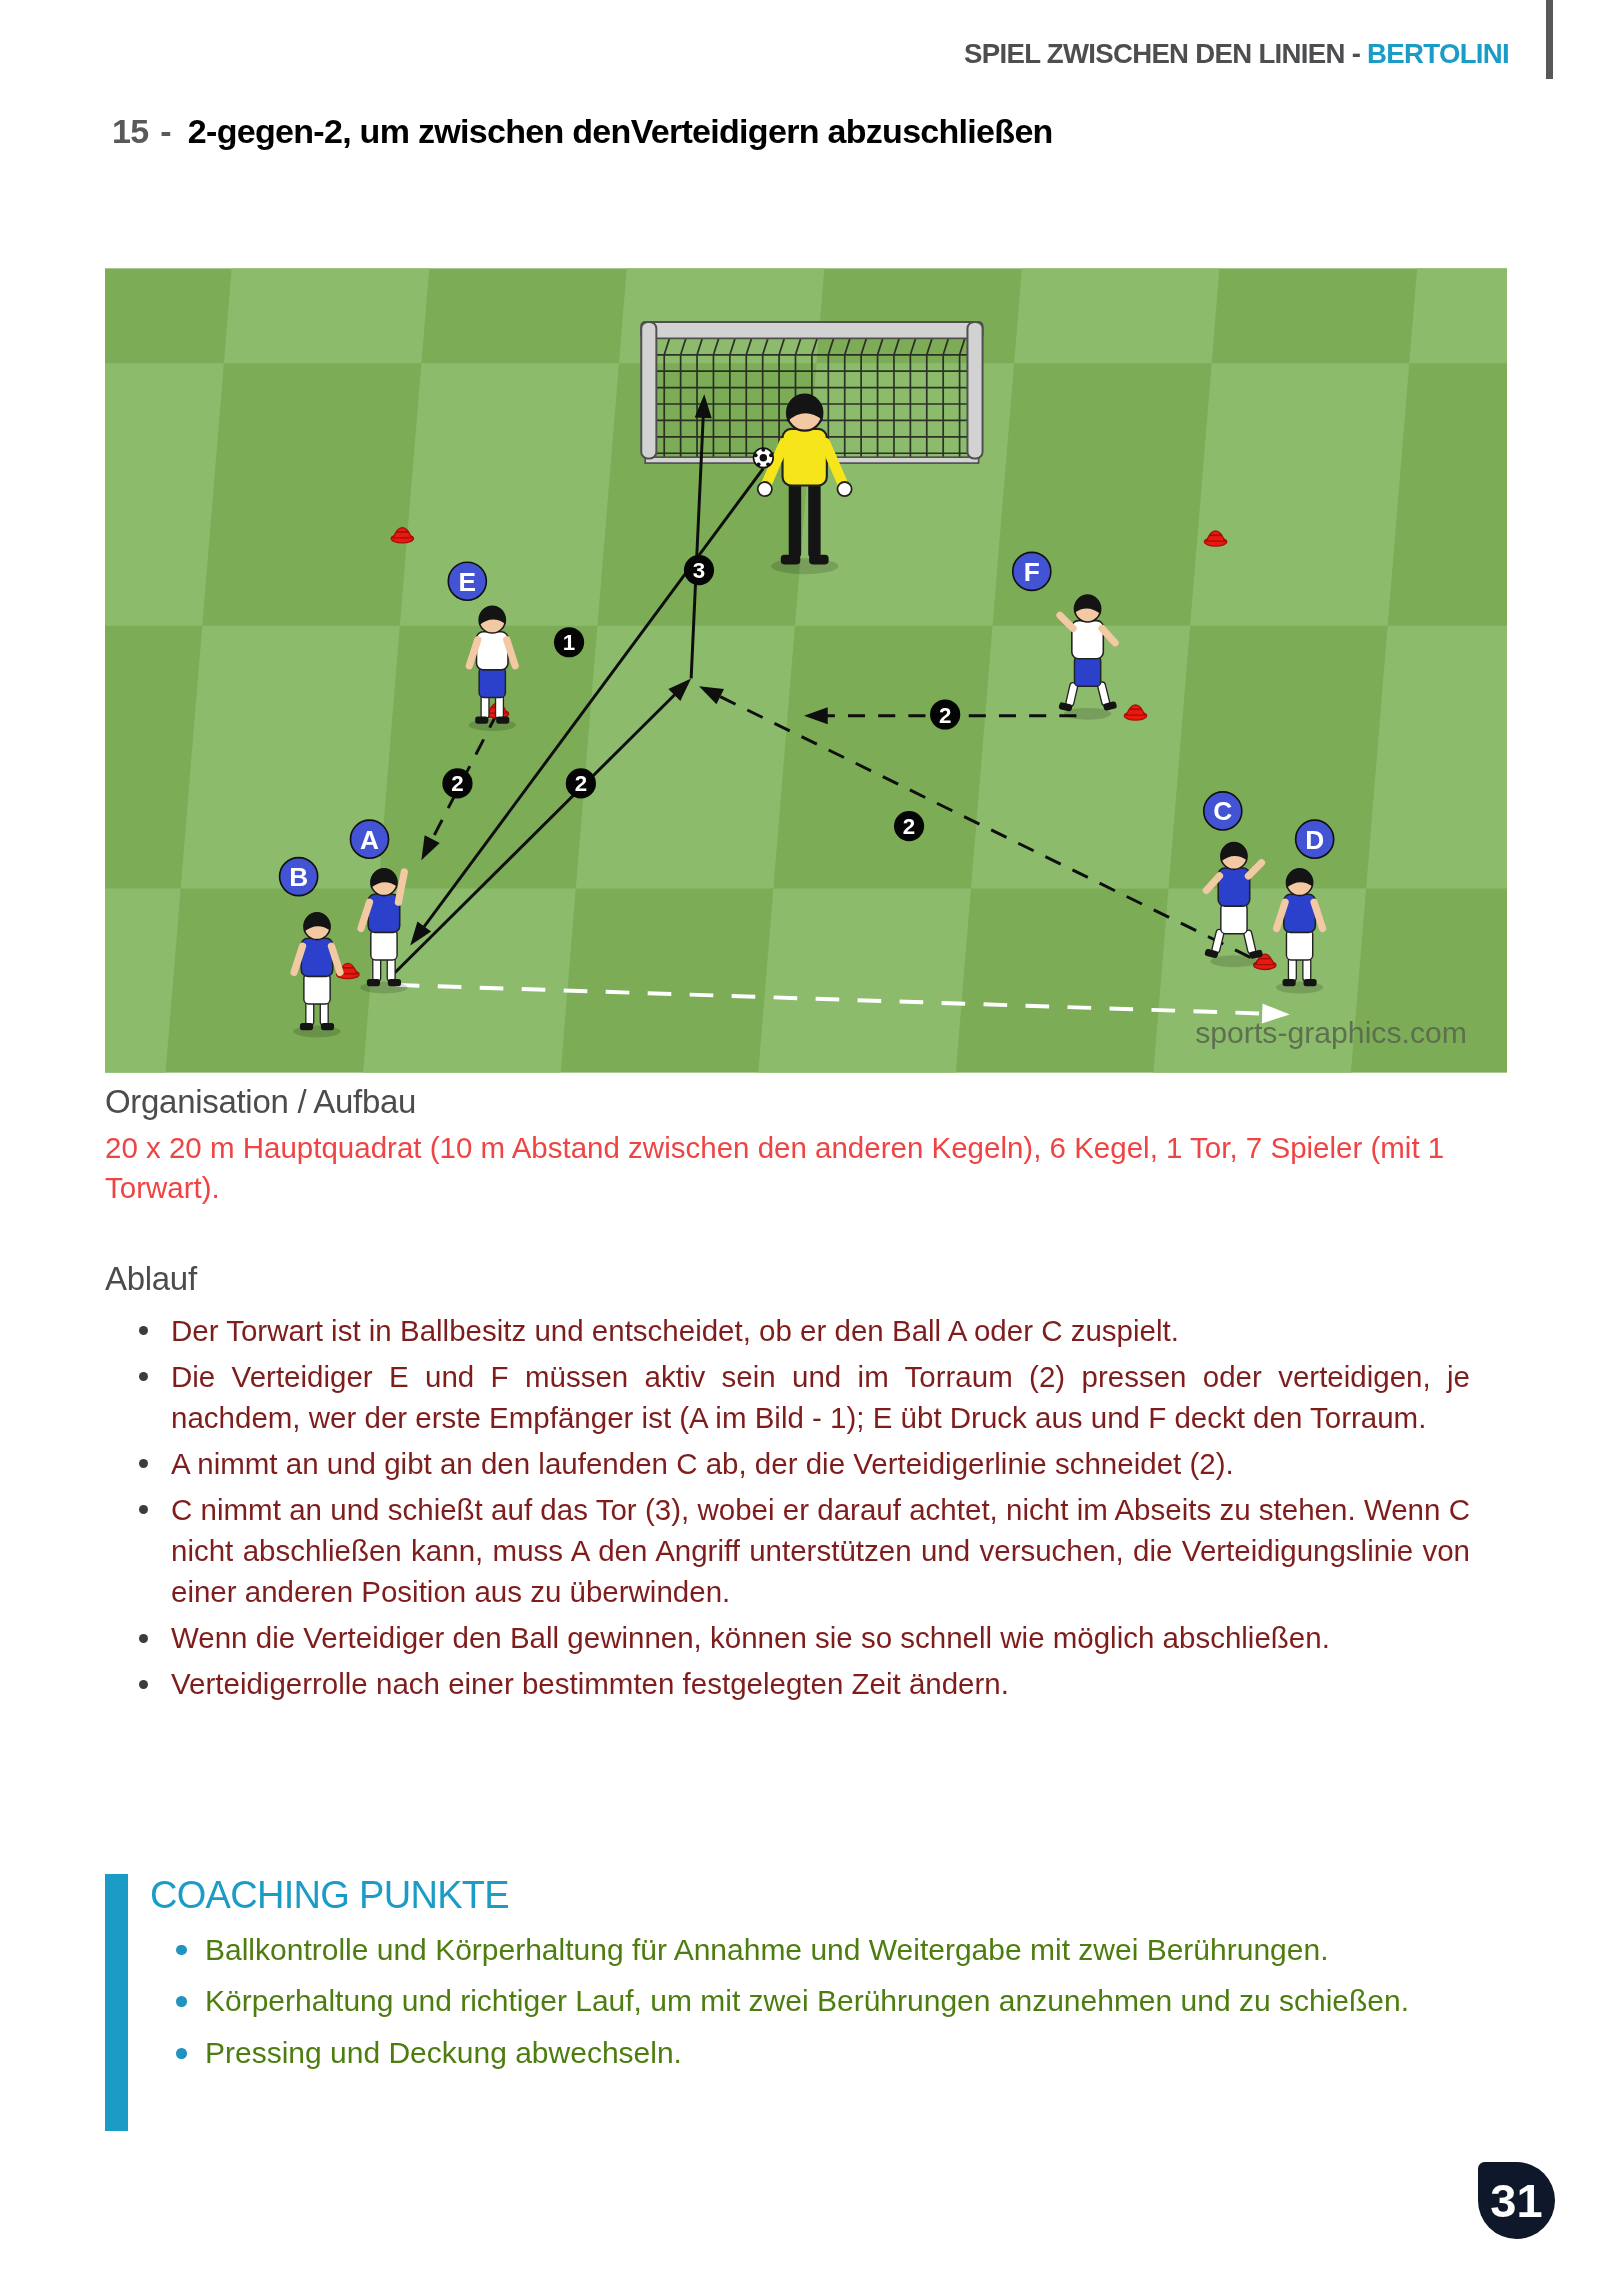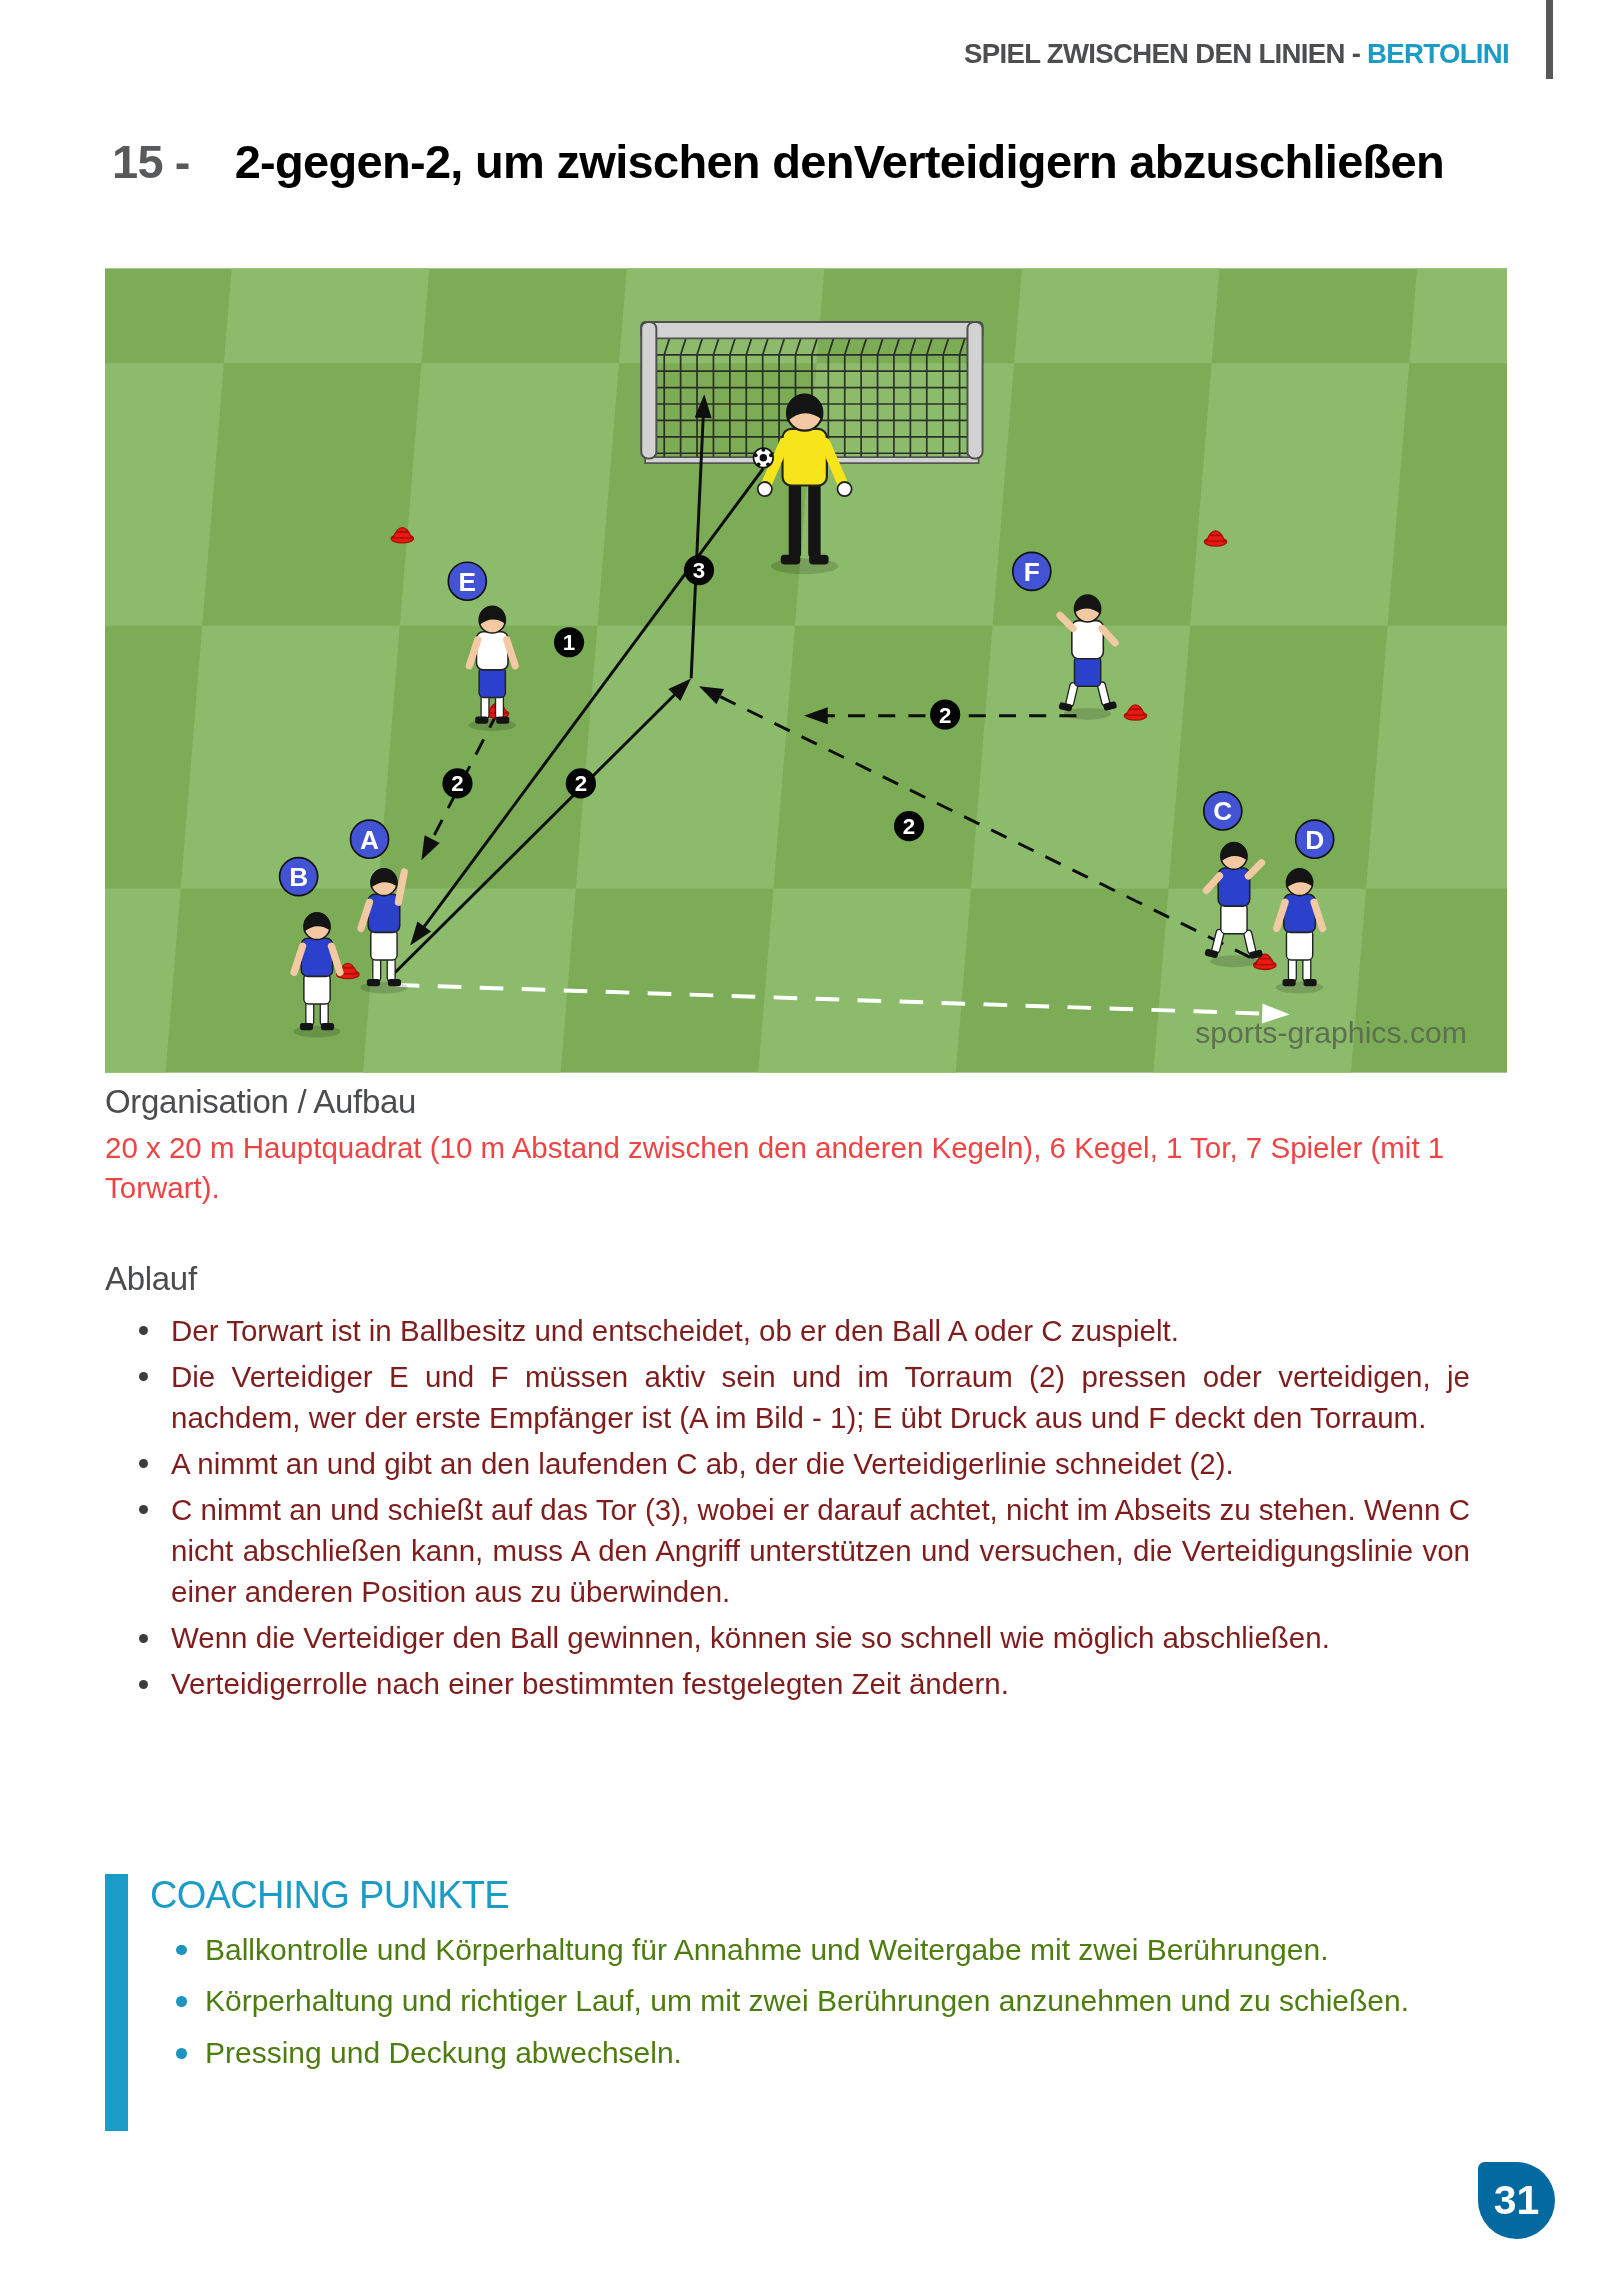--- a/index.html
+++ b/index.html
@@ -4,22 +4,22 @@
 <style>
   html,body{margin:0;padding:0;background:#fff;}
   .page{position:relative;width:1610px;height:2295px;background:#ffffff;overflow:hidden;
         font-family:"Liberation Sans", sans-serif;color:#59595b;border-radius:18px;}
   
   .topbar{position:absolute;left:1546px;top:0;width:6.6px;height:79px;background:#57585a;}
   .header{position:absolute;top:38px;right:101px;font-size:27.6px;font-weight:bold;
           letter-spacing:-0.7px;color:#4d4e50;white-space:nowrap;}
   .header .h-accent{color:#1b9cc6;}
   
-  .title{position:absolute;left:112px;top:132px;display:flex;align-items:flex-start;
-         font-weight:bold;font-size:47px;line-height:1.28;letter-spacing:-0.7px;gap:28px;}
+  .title{position:absolute;left:112px;top:110px;display:flex;align-items:flex-start;
+         font-weight:bold;font-size:34px;line-height:1.28;letter-spacing:-0.7px;}
   .t-num{color:#58595b;margin-right:17px;white-space:nowrap;}
   .t-sep{margin-left:11.8px;}
   .t-main{color:#000000;display:flex;flex-direction:row;}
   
   .field{position:absolute;left:105px;top:268px;width:1402px;height:805px;display:block;}
   
   section{position:absolute;left:105px;width:1408px;}
   .org{top:1083px;}
   h2{margin:0 0 6.6px 0;font-size:33px;font-weight:normal;color:#4b4c4e;letter-spacing:-0.3px;}
   .org p{margin:0;font-size:29.5px;line-height:1.36;color:#ef4444;}
@@ -31,23 +31,23 @@
   ul.bullets.gray li{color:#7f1d1d;}
   ul.bullets.gray li::before{content:"";position:absolute;left:34px;top:16.4px;width:9.2px;height:9.2px;
                 border-radius:50%;background:#3c3c3e;}
   .coaching{top:1874px;border-left:23.6px solid #1b9cc6;padding-left:22px;min-height:257px;box-sizing:border-box;}
   .coaching h2{color:#1b9cc6;font-size:38px;letter-spacing:-0.7px;margin:0 0 10.5px 0;}
   ul.bullets.cyan{max-width:1286px;margin-top:3.9px;}
   ul.bullets.cyan li{color:#4d7c0f;font-size:30px;line-height:1.47;margin-bottom:7.9px;padding-left:55px;}
   ul.bullets.cyan li::before{content:"";position:absolute;left:26px;top:17px;width:10.5px;height:10.5px;
                 border-radius:50%;background:#1e95c0;}
   
-  .pagenum{position:absolute;left:1478px;top:2162px;width:77px;height:77px;background:#0369a1;
+  .pagenum{position:absolute;left:1478px;top:2162px;width:77px;height:77px;background:#0f172a;
            border-radius:6.6px 50% 50% 50%;display:flex;align-items:center;justify-content:center;
-           color:#fff;font-size:41px;font-weight:bold;}
+           color:#fff;font-size:47px;font-weight:bold;}
 </style>
 </head>
 <body>
 
 <div class="page">
 
   <div class="topbar"></div>
 
   <div class="header">
     <span class="h-gray">SPIEL ZWISCHEN DEN LINIEN -</span>

